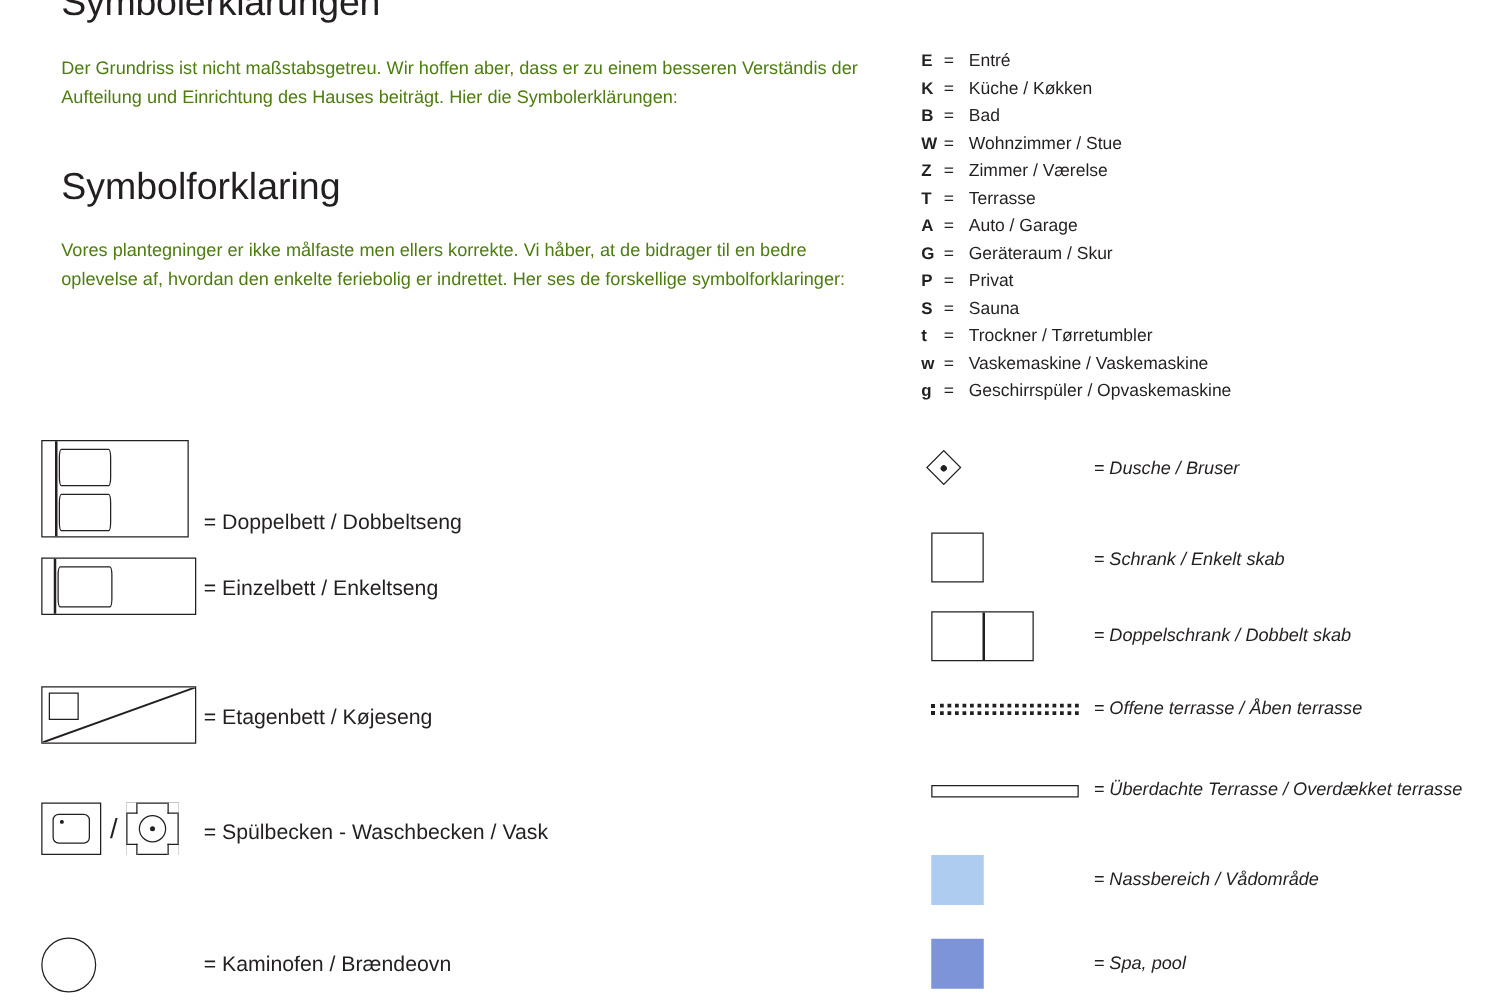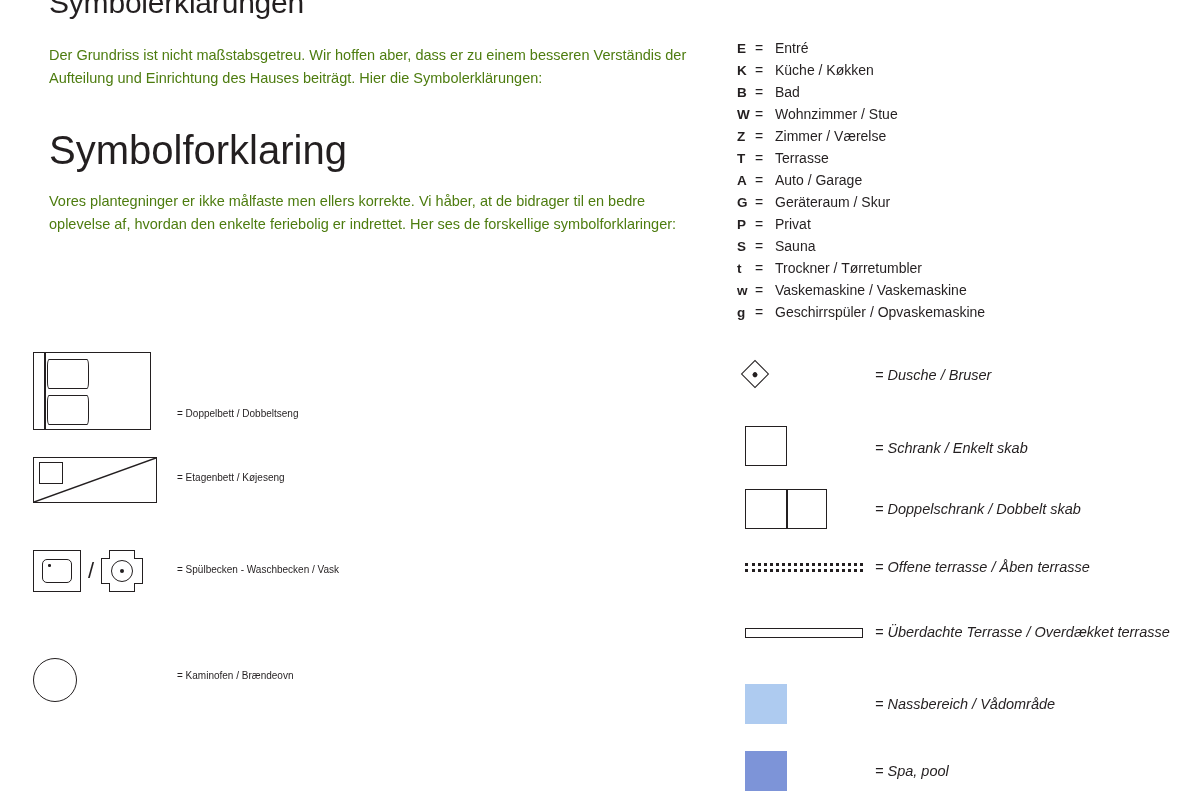--- a/index.html
+++ b/index.html
@@ -31,21 +31,21 @@
     top: -14px;
   }
   .para {
     font-size: 14.5px;
     line-height: 22.5px;
     margin: 0;
     color: #4d7c0f;
   }
   .para-de { margin-top: 10px; }
   .heading-dk {
-    font-size: 40px;
+    font-size: 30px;
     font-weight: 400;
     margin: 0;
     line-height: 34px;
     padding-top: 44px;
   }
   .para-dk { margin-top: 23px; }
 
   
   .legend-left {
     position: absolute;
@@ -56,22 +56,22 @@
   .lrow {
     position: relative;
     height: 92px;
   }
   .lrow .sym {
     position: absolute;
     left: 0; top: 0;
   }
   .lrow .txt {
     position: absolute;
-    left: 144px;
-    font-size: 10px;
+    left: 130px;
+    font-size: 17px;
     white-space: nowrap;
   }
 
   
   .bed-double {
     width: 118px; height: 78px;
     border: 1.6px solid #231f20;
     position: relative;
     background: #fff;
   }
@@ -293,20 +293,29 @@
       <div class="sym">
         <div class="bed-double">
           <div class="hdr"></div>
           <div class="pillow p1"></div>
           <div class="pillow p2"></div>
         </div>
       </div>
       <div class="txt" style="top:56px">= Doppelbett / Dobbeltseng</div>
     </div>
 
+    <div class="lrow" style="height:92px">
+      <div class="sym" style="top:2px">
+        <div class="bed-single">
+          <div class="hdr"></div>
+          <div class="pillow"></div>
+        </div>
+      </div>
+      <div class="txt" style="top:17px">= Einzelbett / Enkeltseng</div>
+    </div>
 
     <div class="lrow">
       <div class="sym" style="top:13px">
         <div class="bunk">
           <svg class="diag" viewBox="0 0 124 46" preserveAspectRatio="none" aria-hidden="true">
             <line x1="0" y1="46" x2="124" y2="0" stroke="#231f20" stroke-width="1.6"></line>
           </svg>
           <div class="sq"></div>
         </div>
       </div>

